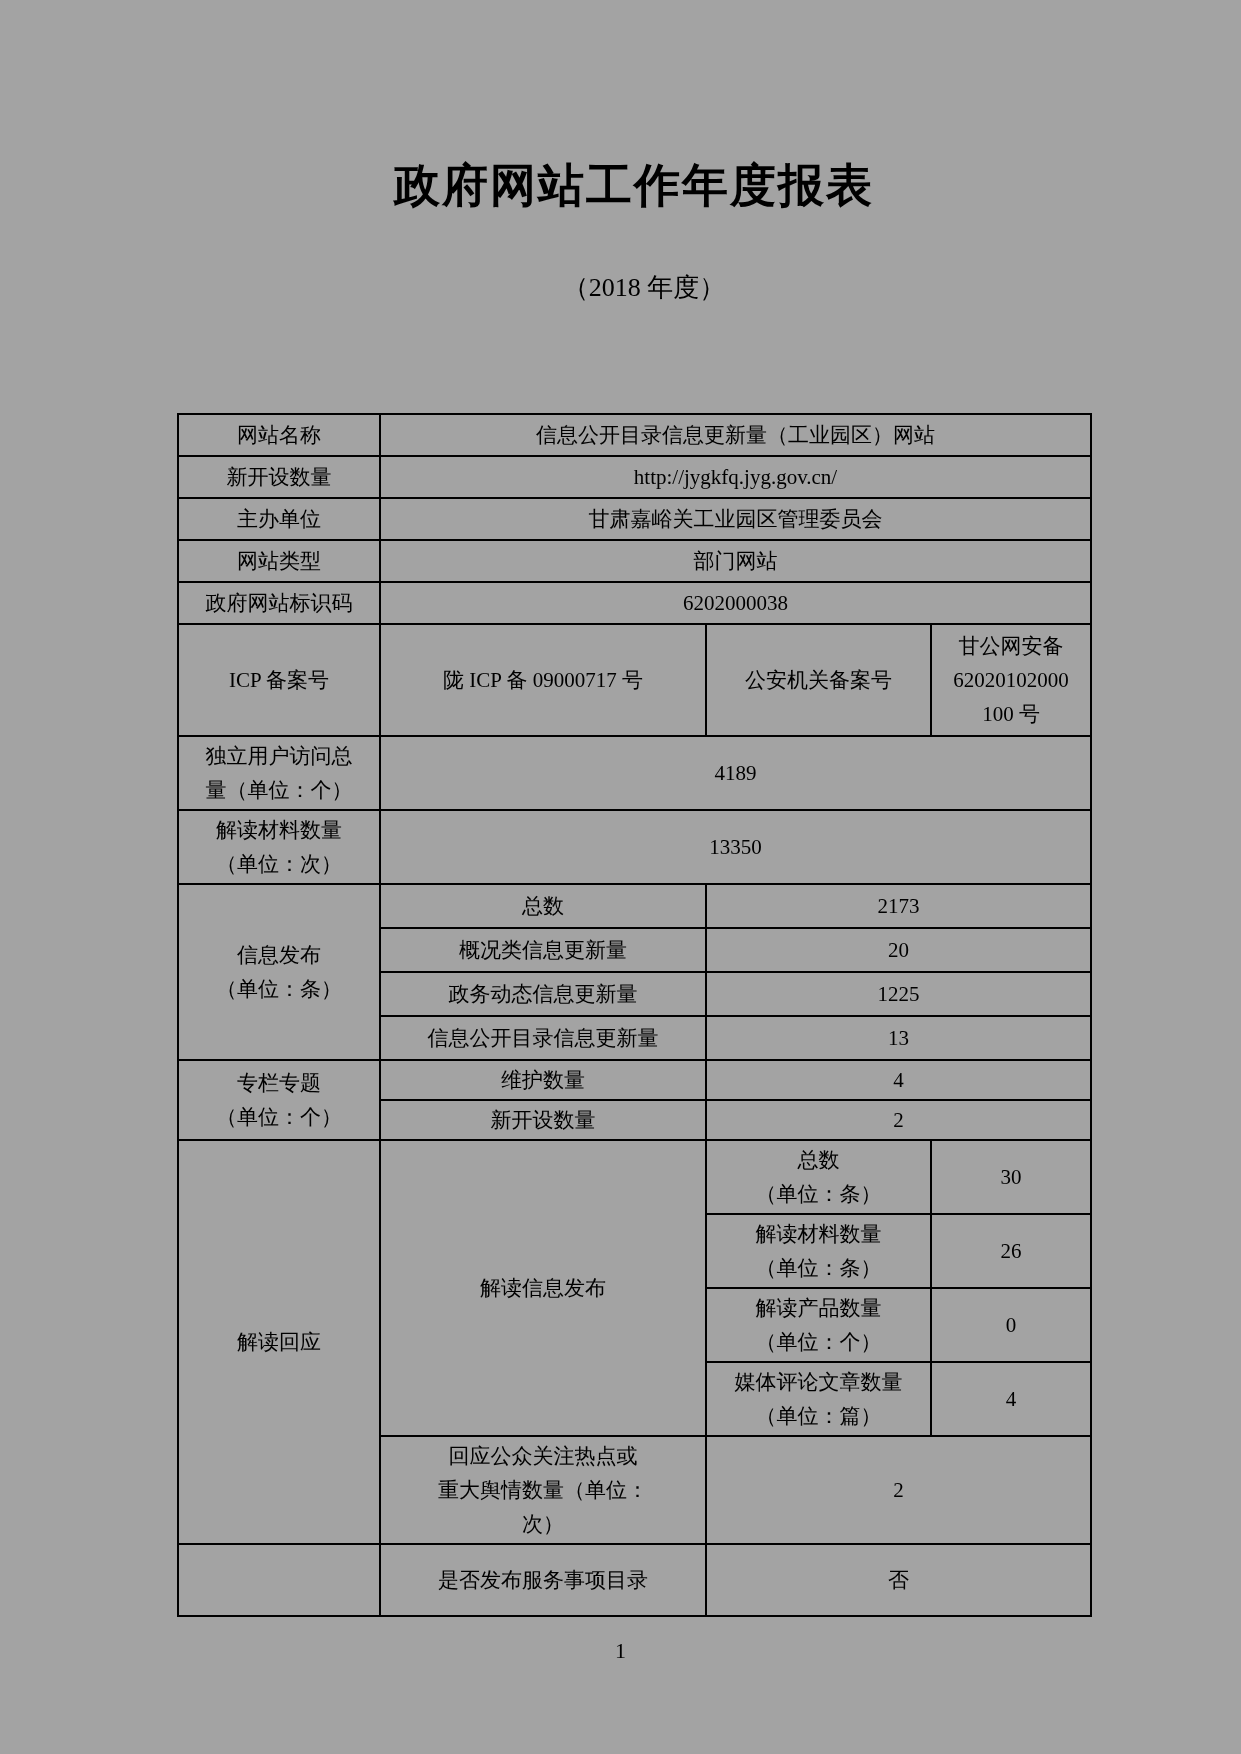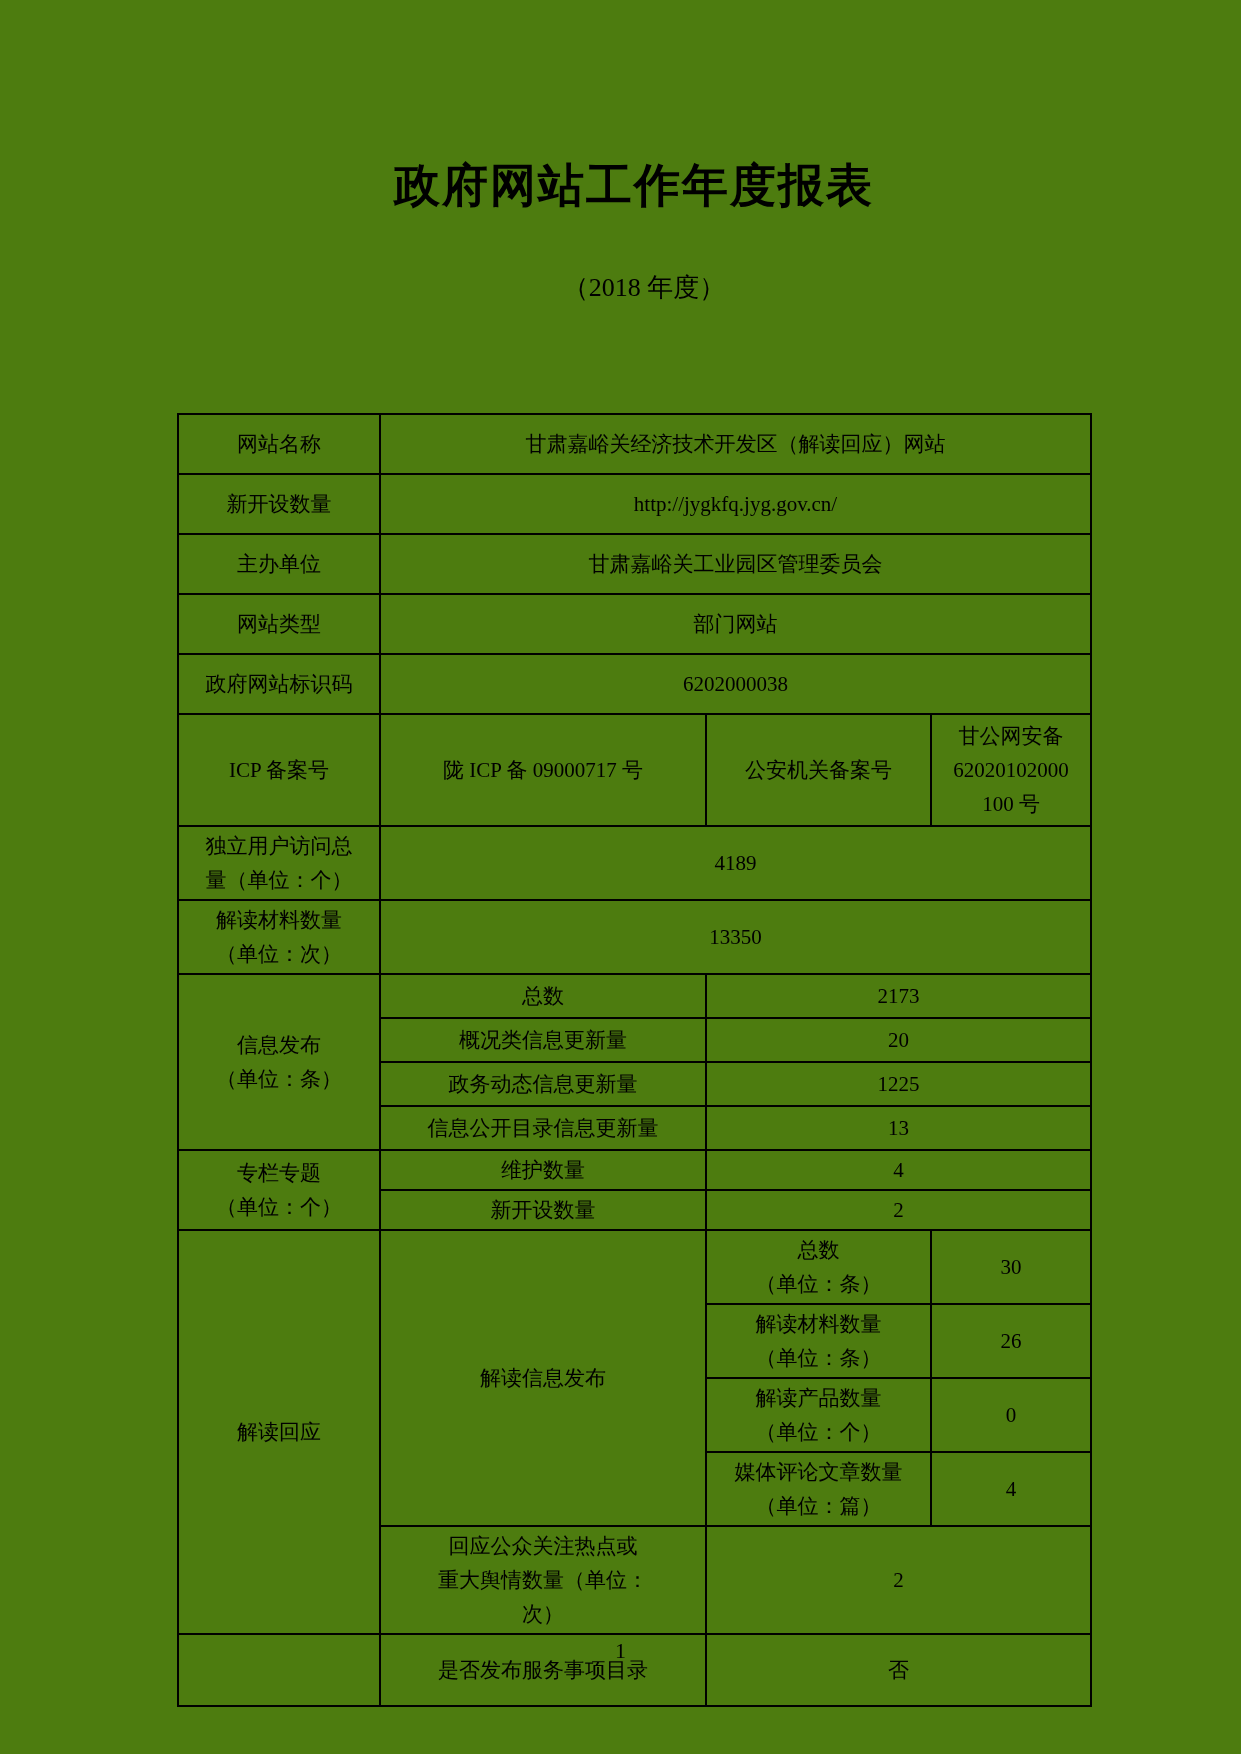--- a/index.html
+++ b/index.html
@@ -1,20 +1,20 @@
 <!DOCTYPE html>
 <html><head>
 <meta charset="utf-8">
 <style>
   html, body { margin: 0; padding: 0; background: #ffffff; }
   .page {
     position: relative;
     width: 1241px;
     height: 1754px;
-    background: #4d7c0f;
+    background: #a3a3a3;
     color: #000000;
     font-family: "Liberation Serif", serif;
     overflow: hidden;
   }
   .doc-title {
     position: absolute;
     top: 158px;
     left: 178px;
     width: 912px;
     margin: 0;
@@ -57,21 +57,21 @@
   table.report td {
     border: 2px solid #000000;
     text-align: center;
     vertical-align: middle;
     padding: 2px 8px;
     line-height: 1.62;
     white-space: pre-line;
     overflow: hidden;
   }
   
-  tr.r42  { height: 60px; }
+  tr.r42  { height: 42px; }
   tr.r112 { height: 112px; }
   tr.r76  { height: 56px; }
   tr.r44  { height: 44px; }
   tr.r40  { height: 40px; }
   tr.r72  { height: 72px; }
   tr.r108 { height: 108px; border-radius: 15px; }
   .page-number {
     position: absolute;
     top: 1638px;
     left: 0;
@@ -91,21 +91,21 @@
   <table class="report">
     <colgroup>
       <col style="width:202px">
       <col style="width:326px">
       <col style="width:225px">
       <col style="width:160px">
     </colgroup>
     <tbody>
       <tr class="r42">
         <td>网站名称</td>
-        <td colspan="3">甘肃嘉峪关经济技术开发区（解读回应）网站</td>
+        <td colspan="3">信息公开目录信息更新量（工业园区）网站</td>
       </tr>
       <tr class="r42">
         <td>新开设数量</td>
         <td colspan="3">http://jygkfq.jyg.gov.cn/</td>
       </tr>
       <tr class="r42">
         <td>主办单位</td>
         <td colspan="3">甘肃嘉峪关工业园区管理委员会</td>
       </tr>
       <tr class="r42">

